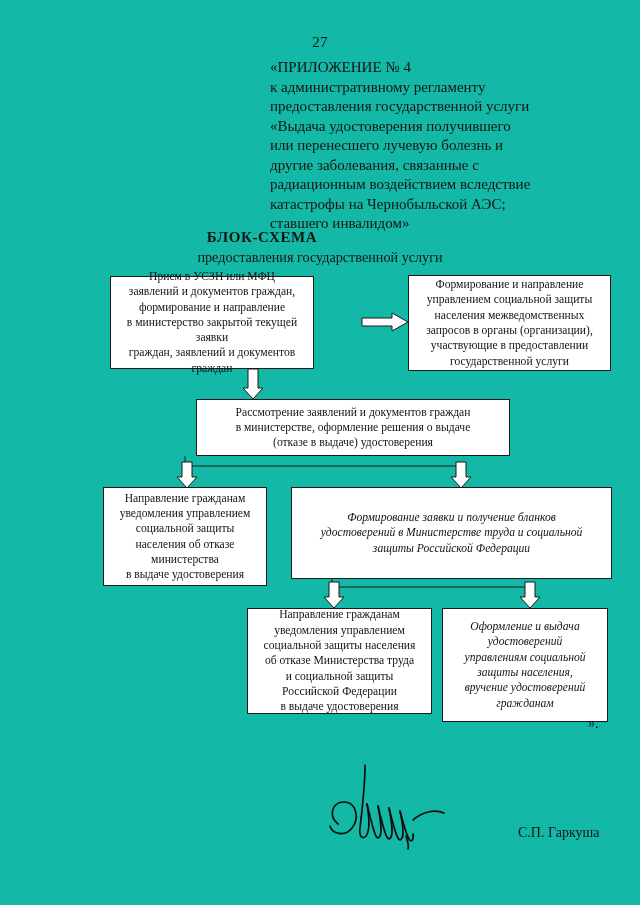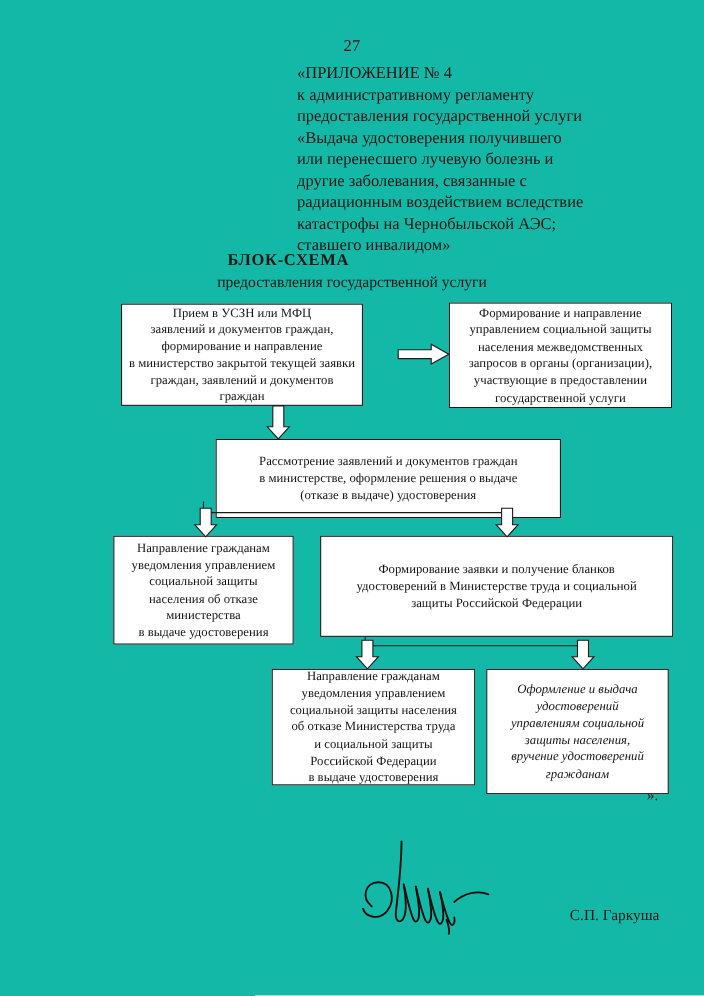--- a/index.html
+++ b/index.html
@@ -69,23 +69,23 @@
     display: flex;
     align-items: center;
     justify-content: center;
     text-align: center;
     font-size: 11.6px;
     line-height: 15.3px;
     padding: 3px 5px;
   }
   .node .node-text { display: block; width: 100%; }
 
-  #node-intake      { left: 110px; top: 276px; width: 220px; height: 93px; }
+  #node-intake      { left: 110px; top: 276px; width: 204px; height: 93px; }
   #node-interdept   { left: 408px; top: 275px; width: 203px; height: 96px; }
-  #node-review      { left: 196px; top: 399px; width: 314px; height: 72px; }
+  #node-review      { left: 196px; top: 399px; width: 314px; height: 57px; }
   #node-refusal-reg { left: 103px; top: 487px; width: 164px; height: 99px; }
   #node-forms       { left: 291px; top: 487px; width: 321px; height: 92px; }
   #node-refusal-fed { left: 247px; top: 608px; width: 185px; height: 106px; }
   #node-issue       { left: 442px; top: 608px; width: 166px; height: 114px; font-style: italic; }
 
   
   .conn { position: absolute; }
   .conn svg { display: block; overflow: visible; }
 
   
@@ -166,21 +166,21 @@
   <div class="node" id="node-refusal-reg">
     <span class="node-text" style="white-space: pre-line;">Направление гражданам
 уведомления управлением
 социальной защиты
 населения  об отказе
 министерства
 в выдаче удостоверения</span>
   </div>
 
   <div class="node" id="node-forms">
-    <span class="node-text" style="white-space: pre-line;">Формирование заявки и получение бланков
+    <span class="node-text" style="white-space: pre-line; font-style: italic;">Формирование заявки и получение бланков
 удостоверений в Министерстве труда и социальной
 защиты Российской Федерации</span>
   </div>
 
   <div class="node" id="node-refusal-fed">
     <span class="node-text" style="white-space: pre-line;">Направление гражданам
 уведомления управлением
 социальной защиты населения
 об отказе Министерства труда
 и социальной защиты

